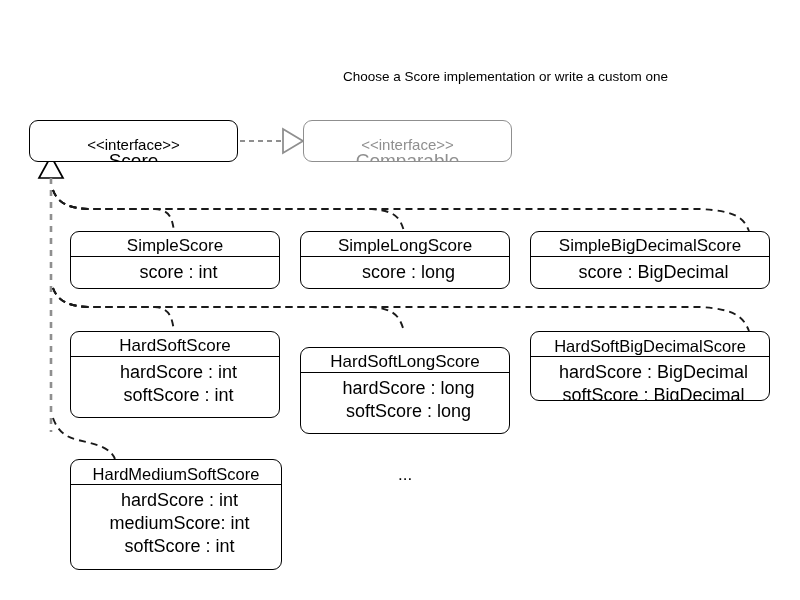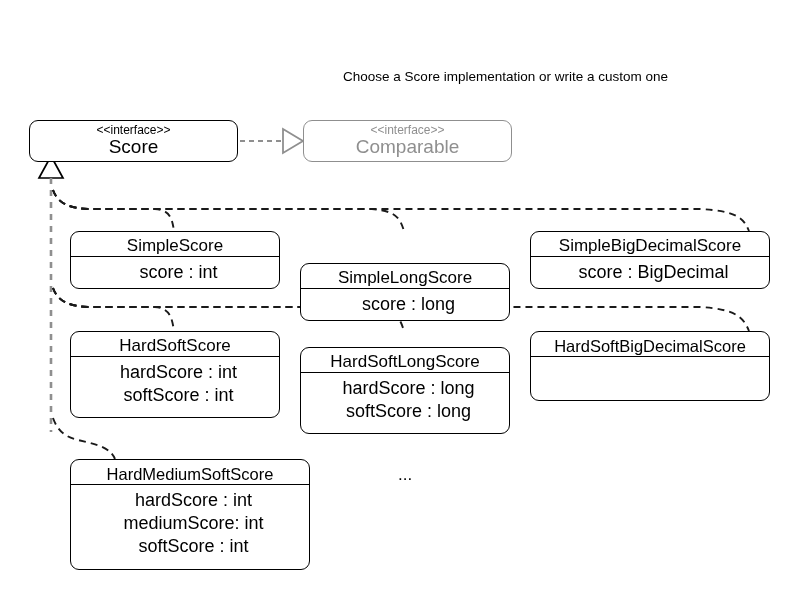--- a/index.html
+++ b/index.html
@@ -24,21 +24,21 @@
   .wires{position:absolute;left:0;top:0;width:800px;height:600px;}
 
   
   .iface{
     position:absolute;box-sizing:border-box;
     border:1.6px solid #000;border-radius:9px;background:#fff;
     text-align:center;overflow:hidden;
   }
   .iface.ghost{border-color:#8f8f8f;color:#8f8f8f;}
   .iface .stereo{
-    display:block;font-size:12px;line-height:11px;margin-top:4px;letter-spacing:0px;
+    display:block;font-size:15px;line-height:11px;margin-top:18px;letter-spacing:0px;
   }
   .iface .iname{
     display:block;font-size:19px;line-height:23px;margin-top:-1px;
   }
 
   
   .cls{
     position:absolute;box-sizing:border-box;
     border:1.6px solid #000;border-radius:9px;background:#fff;
     overflow:hidden;
@@ -110,21 +110,21 @@
     <span class="iname">Comparable</span>
   </div>
 
   <div class="cls" style="left:70px;top:231px;width:210px;height:58px;">
     <span class="cname">SimpleScore</span>
     <span class="attrs">
       <span class="attr">score : int</span>
     </span>
   </div>
 
-  <div class="cls" style="left:300px;top:231px;width:210px;height:58px;margin-top:32px;">
+  <div class="cls" style="left:300px;top:231px;width:210px;height:58px;">
     <span class="cname">SimpleLongScore</span>
     <span class="attrs">
       <span class="attr">score : long</span>
     </span>
   </div>
 
   <div class="cls" style="left:530px;top:231px;width:240px;height:58px;">
     <span class="cname">SimpleBigDecimalScore</span>
     <span class="attrs">
       <span class="attr">score : BigDecimal</span>
@@ -142,23 +142,27 @@
   <div class="cls" style="left:300px;top:347px;width:210px;height:87px;">
     <span class="cname">HardSoftLongScore</span>
     <span class="attrs">
       <span class="attr">hardScore : long</span>
       <span class="attr">softScore : long</span>
     </span>
   </div>
 
   <div class="cls" style="left:530px;top:331px;width:240px;height:70px;">
     <span class="cname" style="font-size:16.5px;">HardSoftBigDecimalScore</span>
+    <span class="attrs">
+      <span class="attr">hardScore : BigDecimal</span>
+      <span class="attr">softScore : BigDecimal</span>
+    </span>
   </div>
 
-  <div class="cls" style="left:70px;top:459px;width:240px;height:111px;">
+  <div class="cls" style="left:70px;top:459px;width:212px;height:111px;">
     <span class="cname" style="font-size:16.5px;">HardMediumSoftScore</span>
     <span class="attrs">
       <span class="attr">hardScore : int</span>
       <span class="attr">mediumScore: int</span>
       <span class="attr">softScore : int</span>
     </span>
   </div>
 
   <div class="ellipsis" style="left:398px;top:465px;">...</div>
 

